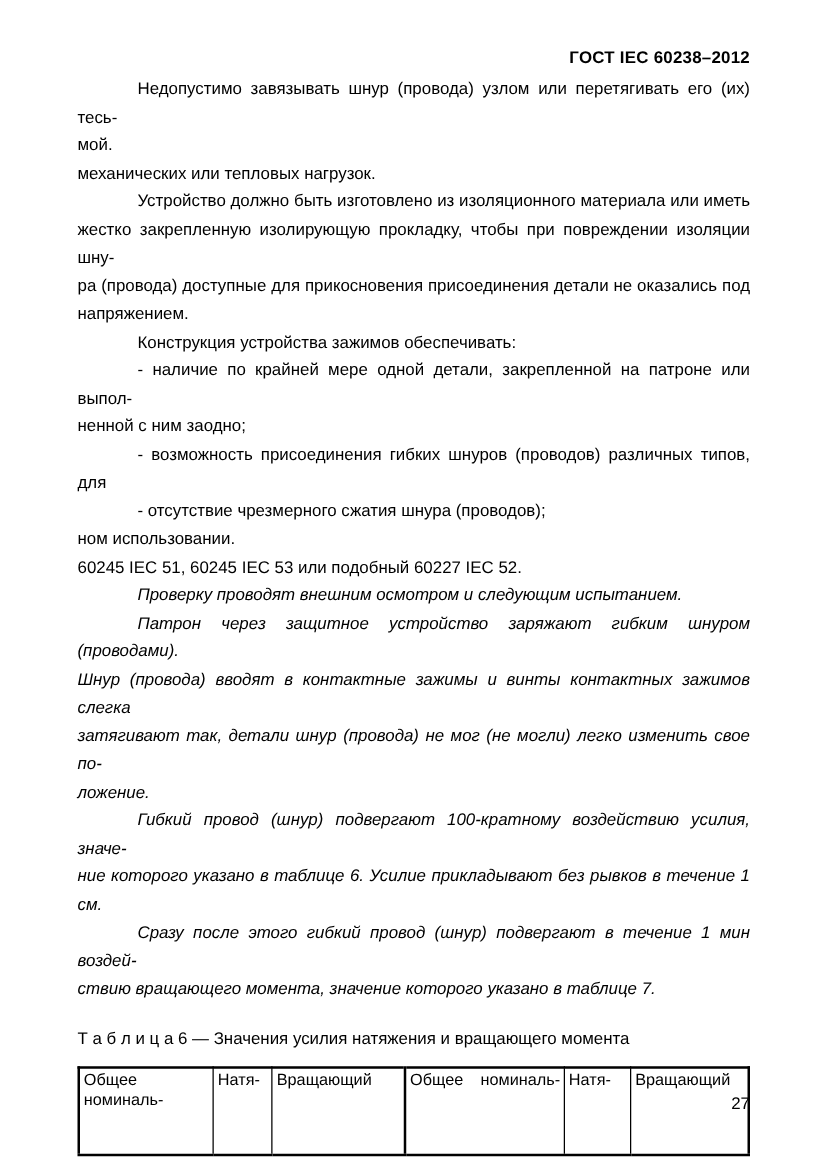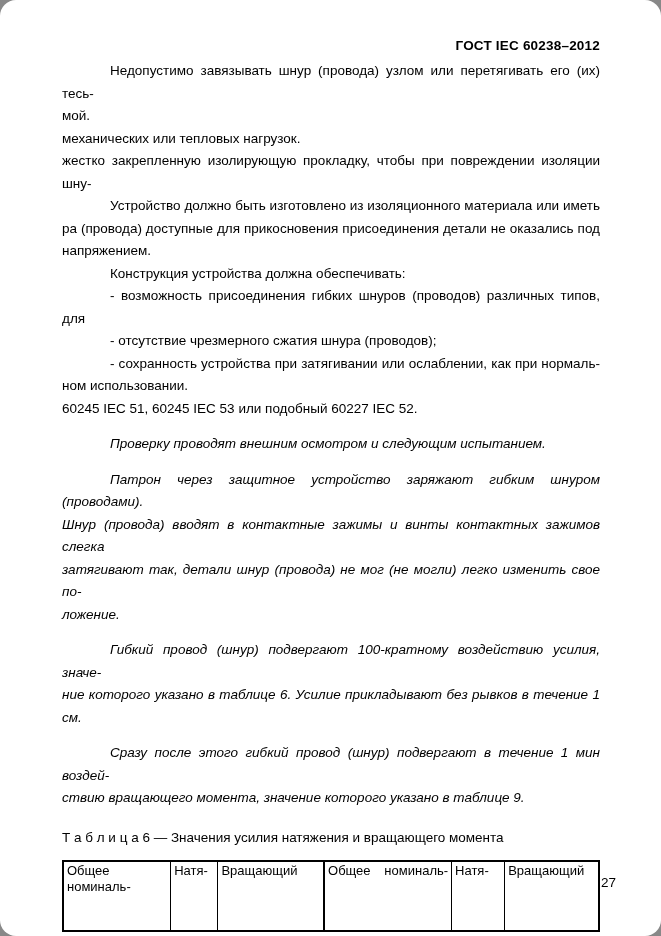--- a/index.html
+++ b/index.html
@@ -4,36 +4,35 @@
 <style>
   html,body { margin:0; padding:0; background:#888; }
   .page {
     position:relative;
     width:661px; height:936px;
     background:#ffffff;
     margin:0 auto;
     font-family:"Liberation Sans", sans-serif;
     color:#000;
     overflow:hidden;
-    border-radius:16px;
   }
   .doc-header {
     position:absolute;
     top:38px; left:62px; width:538px;
     text-align:right;
     font-size:13.5px;
     font-weight:bold;
     letter-spacing:0.2px;
   }
   .body-text {
     position:absolute;
     top:60px; left:62px; width:538px;
   }
   .para { font-size:13.5px; line-height:22.5px; }
-  .para.italic { font-style:italic;margin-top:13px; }
+  .para.italic { font-style:italic; }
   .line { text-align:justify; }
   .line.j { text-align-last:justify; }
   .line.first { text-indent:48px; }
   .tbl-caption {
     font-size:13.5px;
     line-height:18px;
     margin-top:19px;
     margin-bottom:0;
   }
   table.t6 {
@@ -56,21 +55,21 @@
     font-size:13px;
     line-height:16px;
     height:66px;
     padding:1px 3px 1px 3px;
     text-align:left;
   }
   table.t6 thead .hline { text-align:left; }
   table.t6 thead .hline.hj { text-align:justify; text-align-last:justify; }
   .page-number {
     position:absolute;
-    top:875px; left:78px; width:538px;
+    top:875px; left:62px; width:538px;
     text-align:right;
     font-size:13.5px;
   }
 </style>
 </head>
 <body>
 
 <div class="page">
 
   <div class="doc-header">ГОСТ IEC 60238–2012</div>
@@ -78,57 +77,60 @@
   <div class="body-text">
     <div>
         <div class="para">
           <div class="line j first">Недопустимо завязывать шнур (провода) узлом или перетягивать его (их) тесь-</div>
           <div class="line">мой.</div>
         </div>
         <div class="para">
           <div class="line">механических или тепловых нагрузок.</div>
         </div>
         <div class="para">
+          <div class="line j first">Устройство должно быть изготовлено из изоляционного материала или иметь</div>
           <div class="line j">жестко закрепленную изолирующую прокладку, чтобы при повреждении изоляции шну-</div>
-          <div class="line j first">Устройство должно быть изготовлено из изоляционного материала или иметь</div>
           <div class="line j">ра (провода) доступные для прикосновения присоединения детали не оказались под</div>
           <div class="line">напряжением.</div>
         </div>
         <div class="para">
-          <div class="line first">Конструкция устройства должна обеспечивать:</div>
+          <div class="line first">Конструкция устройства зажимов обеспечивать:</div>
+        </div>
+        <div class="para">
+          <div class="line j first">- наличие по крайней мере одной детали, закрепленной на патроне или выпол-</div>
+          <div class="line">ненной с ним заодно;</div>
         </div>
         <div class="para">
           <div class="line j first">- возможность присоединения гибких шнуров (проводов) различных типов, для</div>
         </div>
         <div class="para">
           <div class="line first">- отсутствие чрезмерного сжатия шнура (проводов);</div>
         </div>
         <div class="para">
-          <div class="line j first">- сохранность устройства при затягивании или ослаблении, как при нормаль-</div>
           <div class="line">ном использовании.</div>
         </div>
         <div class="para">
           <div class="line">60245 IEC 51, 60245 IEC 53 или подобный 60227 IEC 52.</div>
         </div>
         <div class="para italic">
           <div class="line first">Проверку проводят внешним осмотром и следующим испытанием.</div>
         </div>
         <div class="para italic">
           <div class="line j first">Патрон через защитное устройство заряжают гибким шнуром (проводами).</div>
           <div class="line j">Шнур (провода) вводят в контактные зажимы и винты контактных зажимов слегка</div>
           <div class="line j">затягивают так, детали шнур (провода) не мог (не могли) легко изменить свое по-</div>
           <div class="line">ложение.</div>
         </div>
         <div class="para italic">
           <div class="line j first">Гибкий провод (шнур) подвергают 100-кратному воздействию усилия, значе-</div>
           <div class="line">ние которого указано в таблице 6. Усилие прикладывают без рывков в течение 1 см.</div>
         </div>
         <div class="para italic">
           <div class="line j first">Сразу после этого гибкий провод (шнур) подвергают в течение 1 мин воздей-</div>
-          <div class="line">ствию вращающего момента, значение которого указано в таблице 9.</div>
+          <div class="line">ствию вращающего момента, значение которого указано в таблице 7.</div>
         </div>
       </div>
 
     <div class="tbl-caption">Т а б л и ц а 6 — Значения усилия натяжения и вращающего момента</div>
 
     <table class="t6">
       <colgroup>
           <col style="width: 20.1%;">
           <col style="width: 8.8%;">
           <col style="width: 19.8%;">

